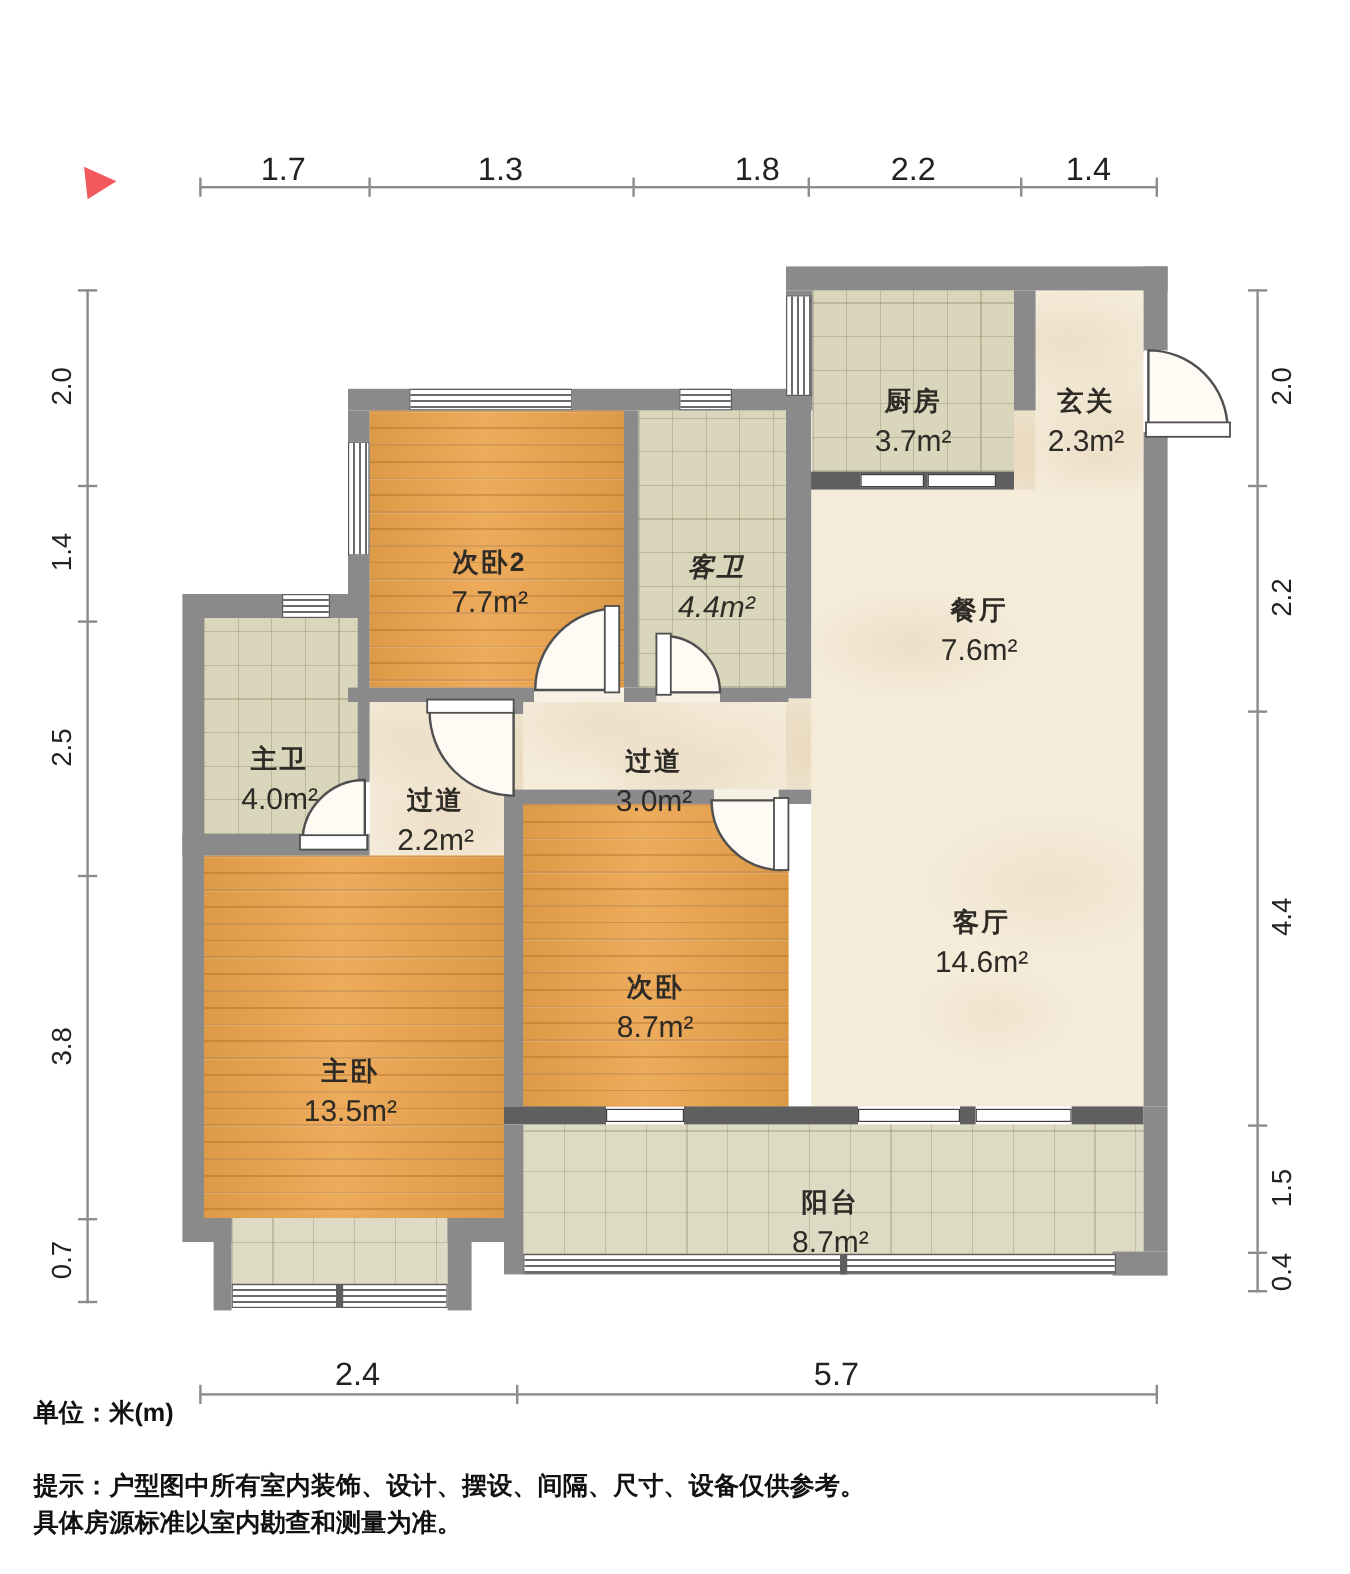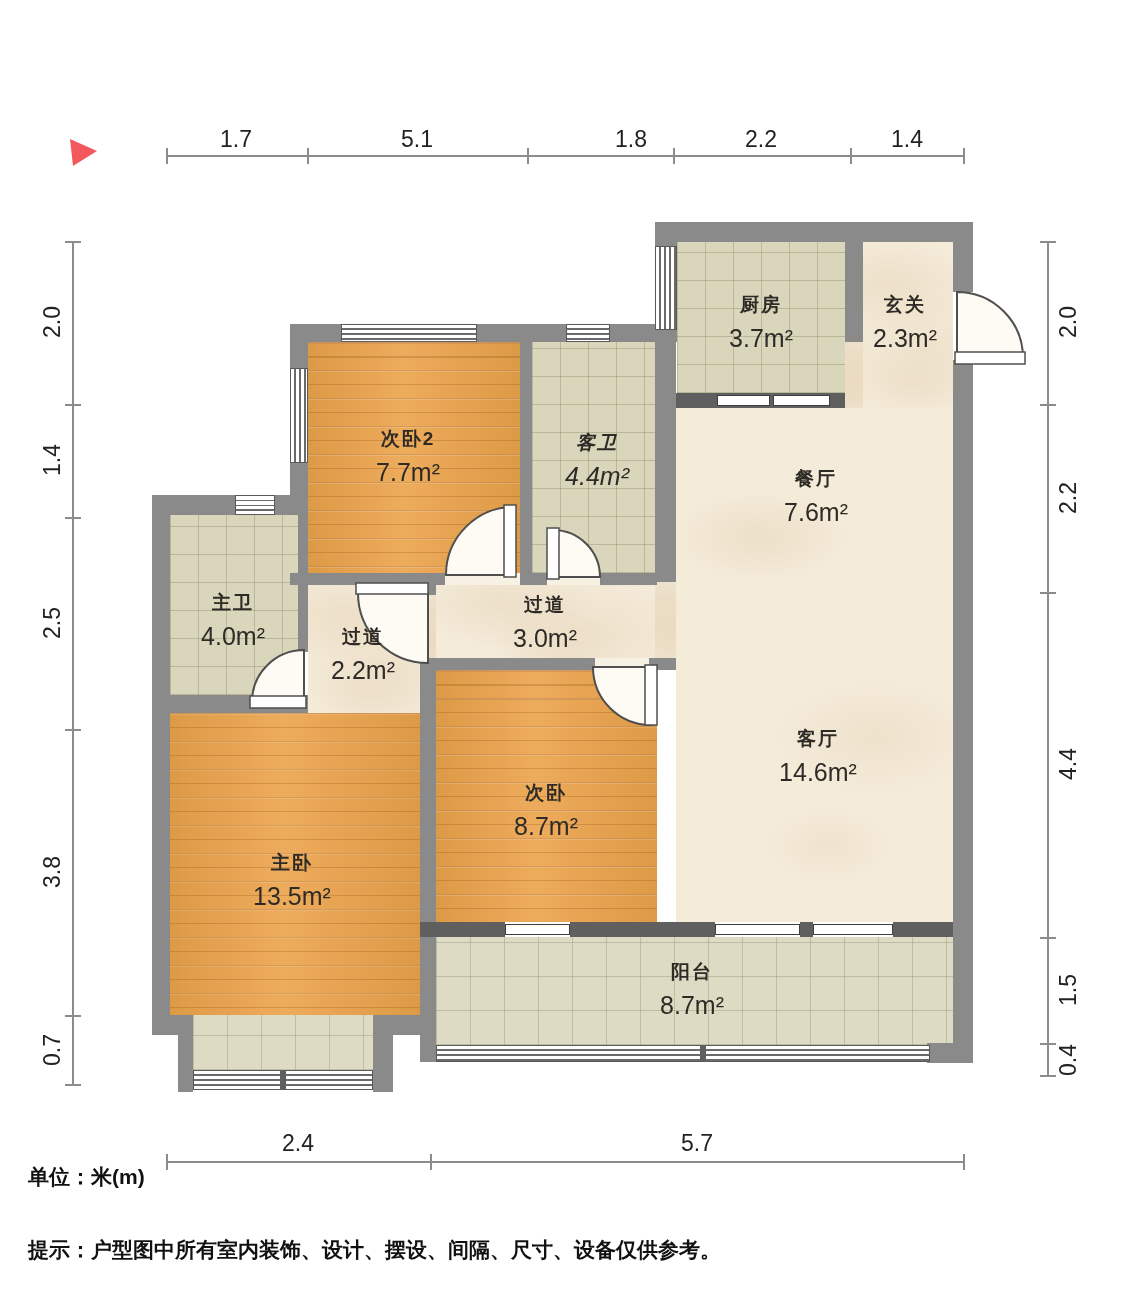--- a/index.html
+++ b/index.html
@@ -29,26 +29,26 @@
   .wall{background:#8a8a8a;}
   .walld{background:#5f5f5f;}
   
   .win-h{background:#ffffff;border:1.5px solid #5a5a5a;box-sizing:border-box;
     background-image:repeating-linear-gradient(180deg,#ffffff 0 3.5px,#6a6a6a 3.5px 5px);}
   .win-v{background:#ffffff;border:1.5px solid #5a5a5a;box-sizing:border-box;
     background-image:repeating-linear-gradient(90deg,#ffffff 0 3.5px,#6a6a6a 3.5px 5px);}
   .panel{background:#ffffff;border:1px solid #3f3f3f;box-sizing:border-box;}
   
   .room-label{position:absolute;transform:translateX(-50%);text-align:center;color:#2e2b26;white-space:nowrap;}
-  .room-label .nm{font-size:19px;font-weight:600;letter-spacing:2px;line-height:34px;}
+  .room-label .nm{font-size:22px;font-weight:600;letter-spacing:2px;line-height:34px;margin-top:30px;}
   .room-label .ar{font-size:25px;font-weight:500;line-height:32px;text-align:center;}
   
   .dimline{background:#8c8c8c;}
   .tick{background:#8c8c8c;}
-  .dimlab{position:absolute;font-size:23px;color:#222;font-weight:500;transform:translateX(-50%);white-space:nowrap;}
+  .dimlab{position:absolute;font-size:27px;color:#222;font-weight:500;transform:translateX(-50%);white-space:nowrap;}
   .dimlab-v{position:absolute;font-size:23px;color:#222;font-weight:500;transform:translate(-50%,-50%) rotate(-90deg);white-space:nowrap;}
   .footer-line{position:absolute;left:28px;color:#111;font-weight:700;font-size:21px;white-space:nowrap;}
 </style>
 </head>
 <body>
 
 <div class="canvas">
 
   <svg class="abs" style="left:60px;top:130px;" width="48" height="48" viewBox="0 0 48 48">
     <polygon points="10,9 37,21 13,36" fill="#f2595c"></polygon>
@@ -195,21 +195,21 @@
   </div>
 
   <div class="abs dimline" style="left:166px;top:155px;width:799px;height:2px;"></div>
   <div class="abs tick" style="left:166px;top:148px;width:2px;height:16px;"></div>
   <div class="abs tick" style="left:307px;top:148px;width:2px;height:16px;"></div>
   <div class="abs tick" style="left:527px;top:148px;width:2px;height:16px;"></div>
   <div class="abs tick" style="left:673px;top:148px;width:2px;height:16px;"></div>
   <div class="abs tick" style="left:850px;top:148px;width:2px;height:16px;"></div>
   <div class="abs tick" style="left:963px;top:148px;width:2px;height:16px;"></div>
   <div class="dimlab" style="left:236px;top:126px;">1.7</div>
-  <div class="dimlab" style="left:417px;top:126px;">5.1</div>
+  <div class="dimlab" style="left:417px;top:126px;">1.3</div>
   <div class="dimlab" style="left:631px;top:126px;">1.8</div>
   <div class="dimlab" style="left:761px;top:126px;">2.2</div>
   <div class="dimlab" style="left:907px;top:126px;">1.4</div>
 
   <div class="abs dimline" style="left:72px;top:241px;width:2px;height:845px;"></div>
   <div class="abs tick" style="left:65px;top:241px;width:16px;height:2px;"></div>
   <div class="abs tick" style="left:65px;top:404px;width:16px;height:2px;"></div>
   <div class="abs tick" style="left:65px;top:517px;width:16px;height:2px;"></div>
   <div class="abs tick" style="left:65px;top:729px;width:16px;height:2px;"></div>
   <div class="abs tick" style="left:65px;top:1015px;width:16px;height:2px;"></div>
@@ -234,15 +234,16 @@
   <div class="dimlab-v" style="left:1068px;top:1060px;">0.4</div>
 
   <div class="abs dimline" style="left:166px;top:1161px;width:799px;height:2px;"></div>
   <div class="abs tick" style="left:166px;top:1154px;width:2px;height:16px;"></div>
   <div class="abs tick" style="left:430px;top:1154px;width:2px;height:16px;"></div>
   <div class="abs tick" style="left:963px;top:1154px;width:2px;height:16px;"></div>
   <div class="dimlab" style="left:298px;top:1130px;">2.4</div>
   <div class="dimlab" style="left:697px;top:1130px;">5.7</div>
 
   <div class="footer-line" style="top:1163px;">单位：米(m)</div>
-  <div class="footer-line" style="top:1224px;margin-top:12px;">提示：户型图中所有室内装饰、设计、摆设、间隔、尺寸、设备仅供参考。</div>
+  <div class="footer-line" style="top:1224px;">提示：户型图中所有室内装饰、设计、摆设、间隔、尺寸、设备仅供参考。</div>
+  <div class="footer-line" style="top:1255px;">具体房源标准以室内勘查和测量为准。</div>
 
 </div>
 
 </body></html>

